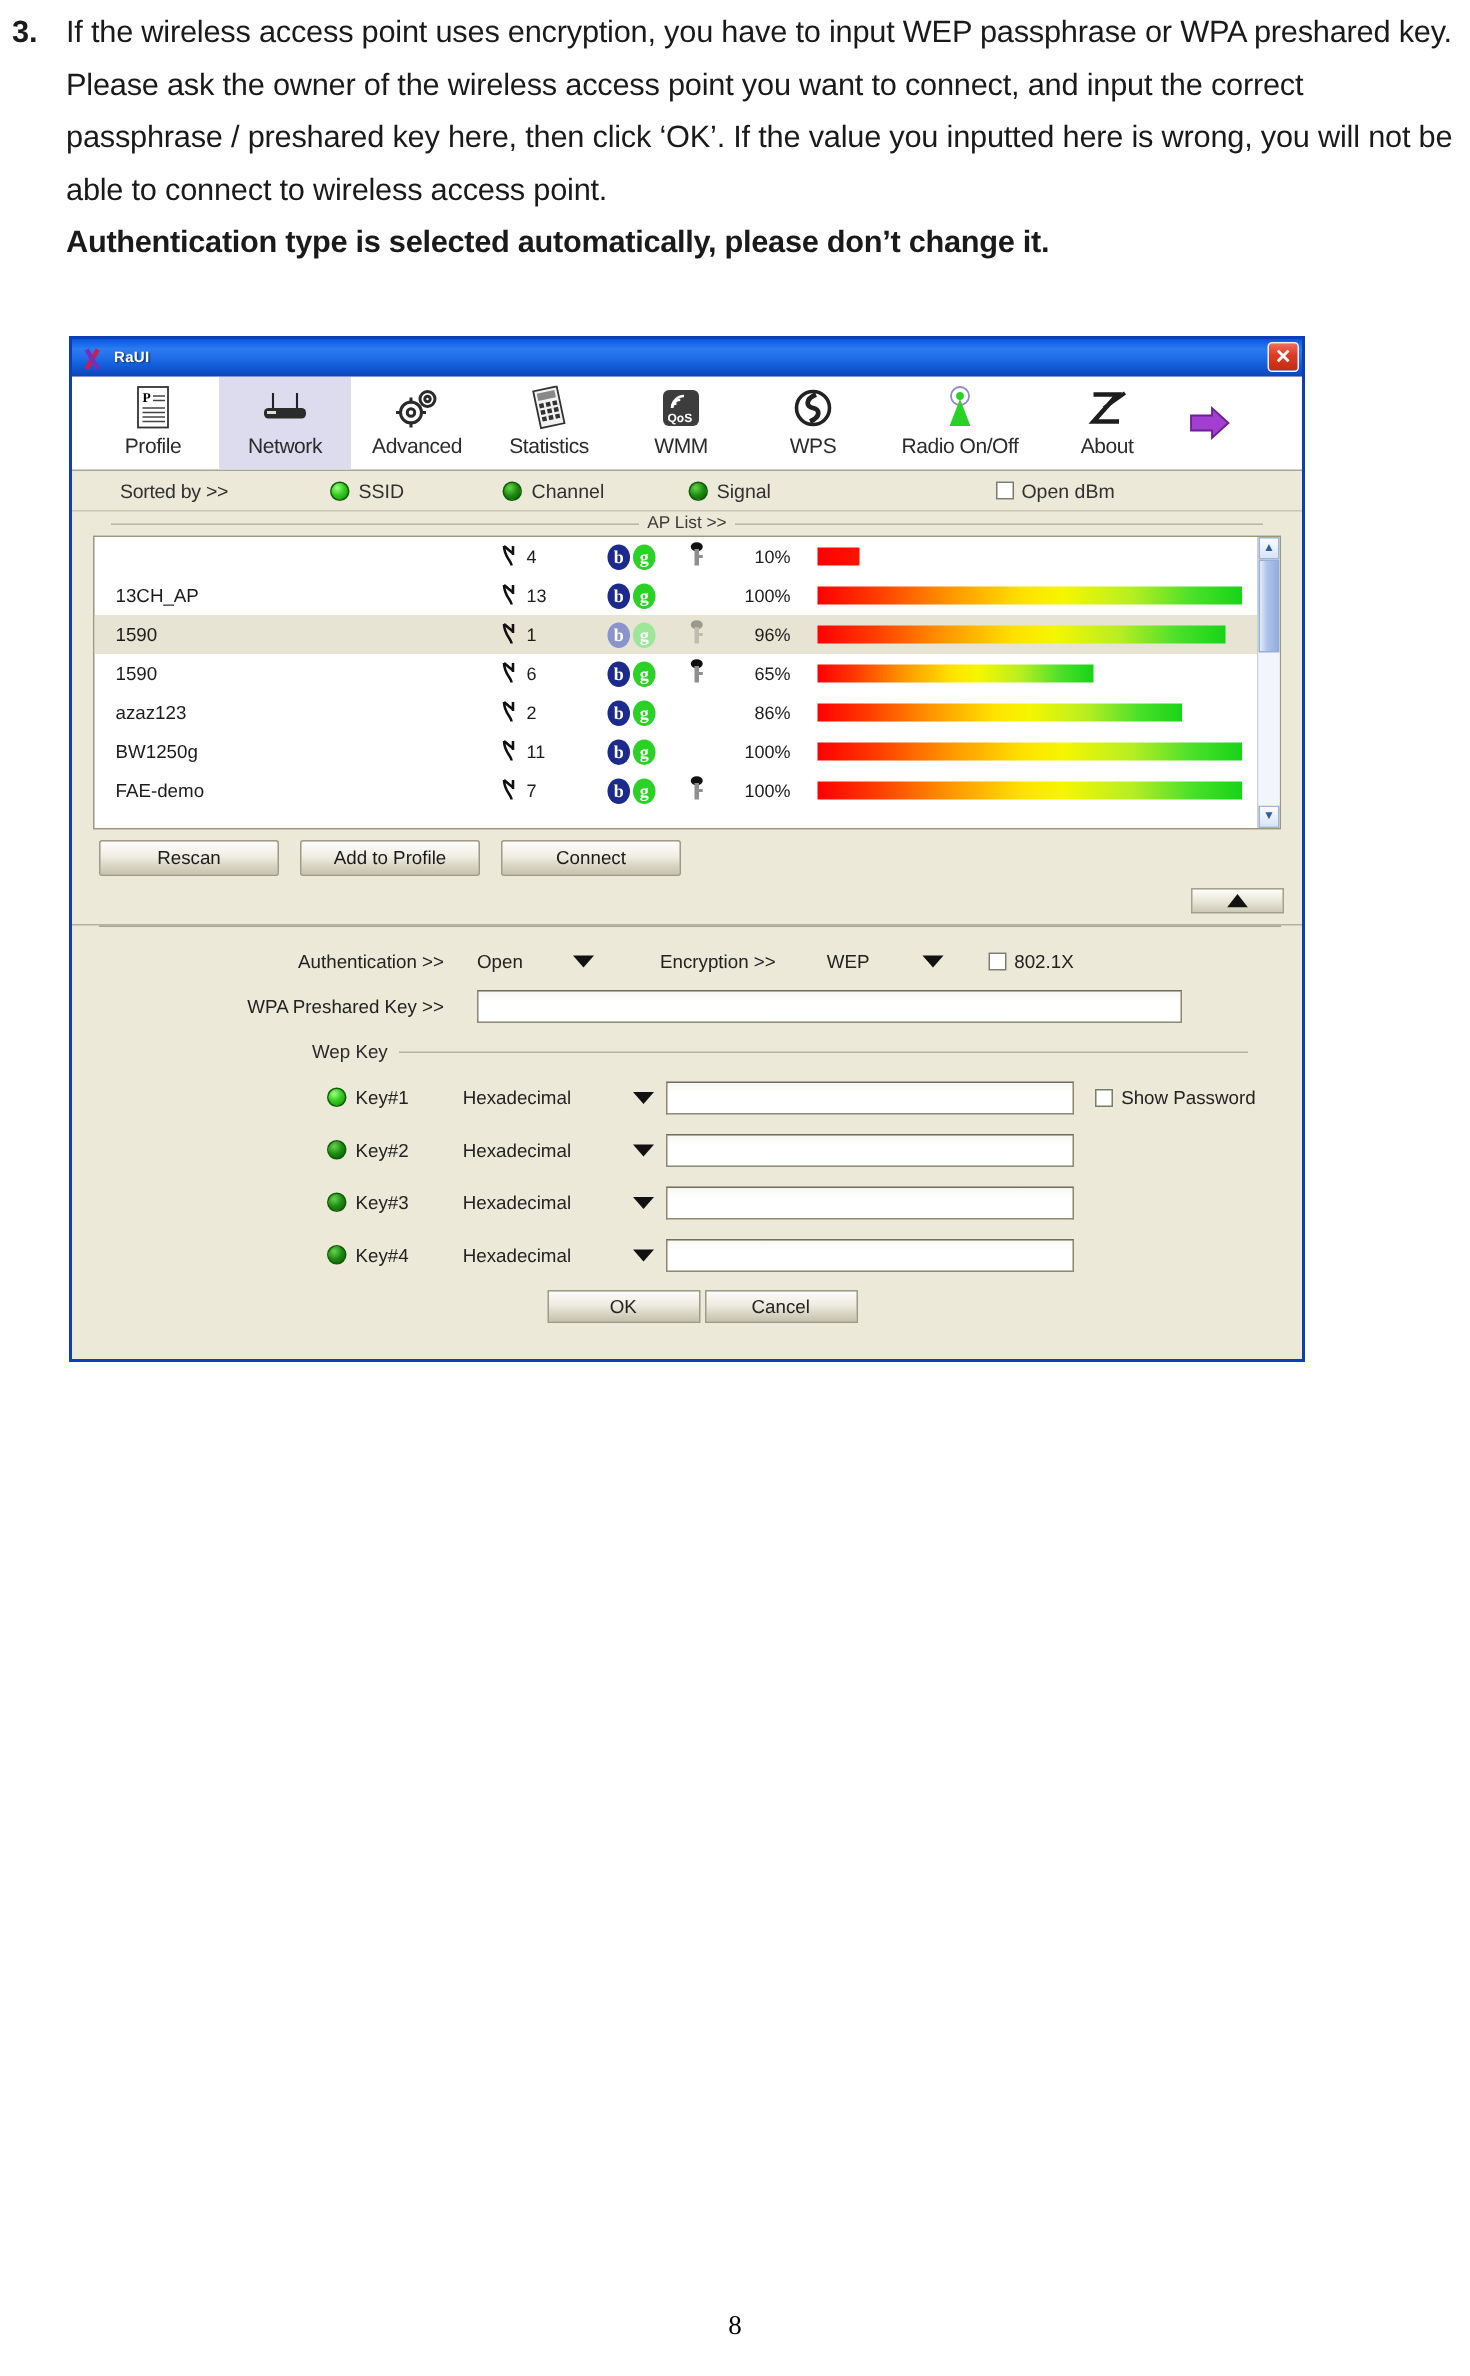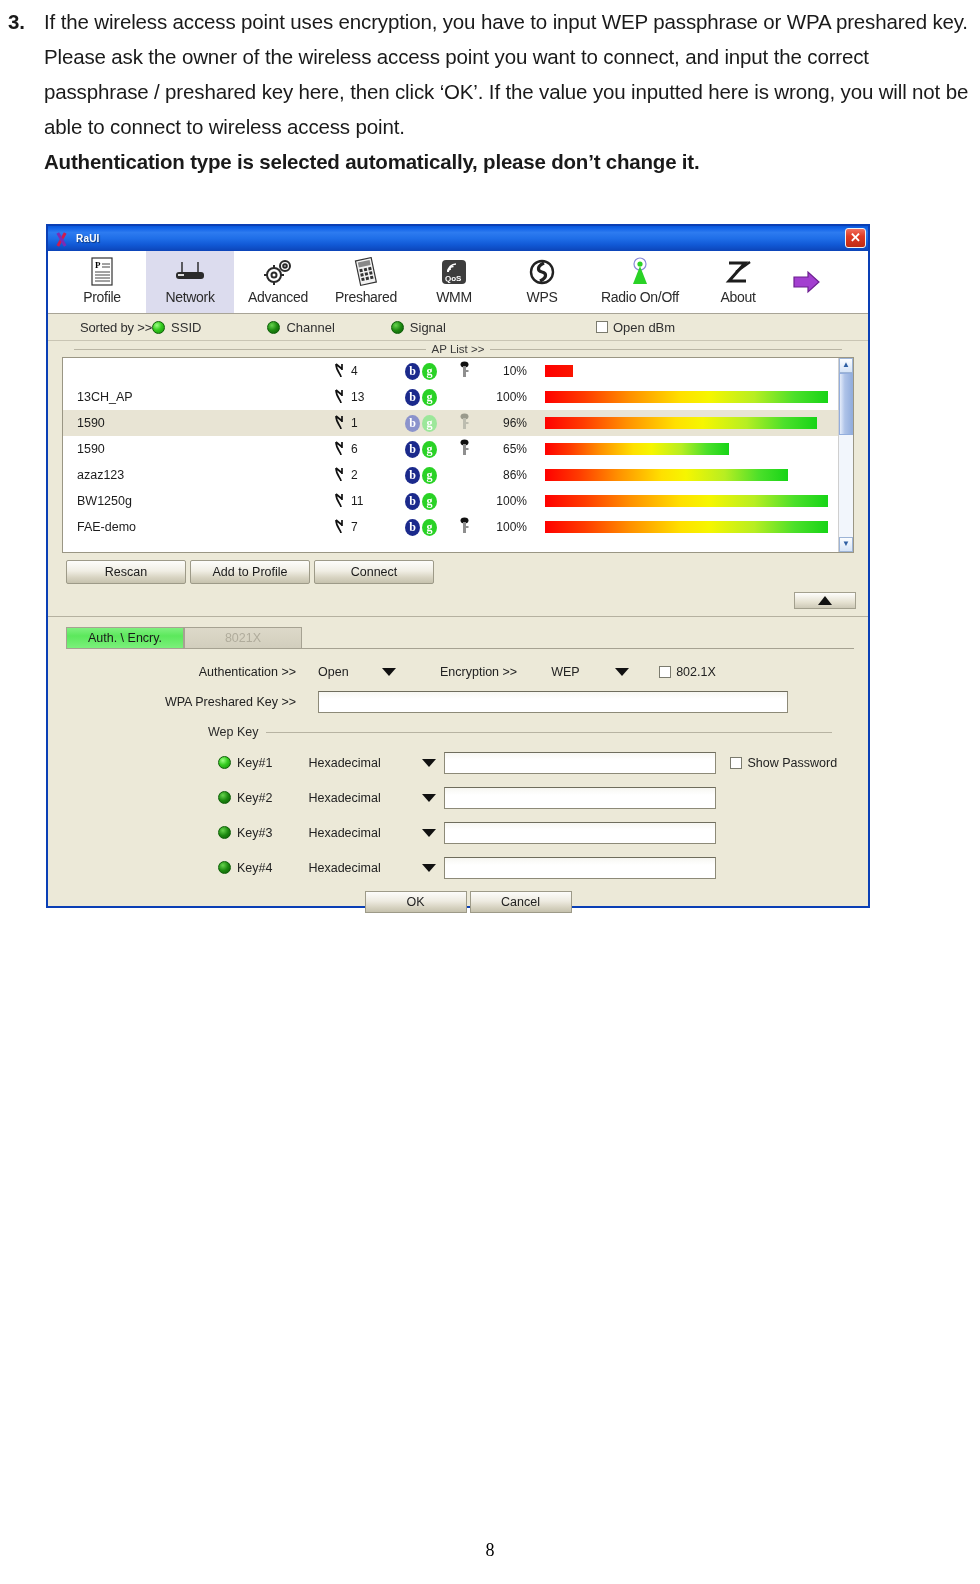--- a/index.html
+++ b/index.html
@@ -296,21 +296,21 @@
     height: 62px;
     background: linear-gradient(to right, #e4ecfa, #aec3e8 40%, #93aedd 100%);
     border: 1px solid #93aedd;
     box-sizing: border-box;
     cursor: pointer;
   }
 
   
   .btnrow {
     display: flex;
-    gap: 4px;
+    gap: 14px;
     padding: 7px 12px 0 18px;
   }
   .xpbtn {
     height: 24px;
     min-width: 120px;
     padding: 0 10px;
     background: linear-gradient(to bottom, #fdfdfb 0%, #f0eee4 45%, #d8d4c2 75%, #c6c2ae 100%);
     border: 1px solid #9d9a88;
     border-radius: 2px;
     font-size: 12.5px;
@@ -509,21 +509,21 @@
               <rect x="7" y="15.5" width="3" height="3"></rect>
                 <rect x="11.5" y="15.5" width="3" height="3"></rect>
                 <rect x="16" y="15.5" width="3" height="3"></rect>
               <rect x="7" y="20" width="3" height="3"></rect>
                 <rect x="11.5" y="20" width="3" height="3"></rect>
                 <rect x="16" y="20" width="3" height="3"></rect>
             </g>
           </g>
         </svg>
       </span>
-      <span class="tb-label">Preshared</span>
+      <span class="tb-label">Statistics</span>
     </div>
 
     <div class="tb-item">
       <span class="tb-ico">
         <svg width="28" height="28" viewBox="0 0 28 28">
           <rect x="2" y="2" width="24" height="24" rx="4" fill="#3d3d3d"></rect>
           <g fill="none" stroke="#fff" stroke-width="1.6">
             <path d="M8 14 A8 8 0 0 1 16 6"></path>
             <path d="M8 14 A5.5 5.5 0 0 1 13.5 8.5"></path>
             <path d="M8 14 A3 3 0 0 1 11 11"></path>
@@ -570,21 +570,21 @@
         <path d="M2 8 L16 8 L16 3 L27 13 L16 23 L16 18 L2 18 Z" fill="#a33fd0" stroke="#6d2090" stroke-width="1.2"></path>
       </svg>
     </div>
   </div>
 
   <div class="winbody">
 
     <div class="sortrow">
       <span class="lbl">Sorted by &gt;&gt;</span>
 
-      <span class="radio-item" style="">
+      <span class="radio-item" style="margin-left:68px">
         <span class="led"></span>
         <span>SSID</span>
       </span>
 
       <span class="radio-item" style="margin-left:66px">
         <span class="led dim"></span>
         <span>Channel</span>
       </span>
 
       <span class="radio-item" style="margin-left:56px">
@@ -773,24 +773,20 @@
 
     <div class="collapse-row">
       <div class="collapse-btn">
         <svg width="14" height="9" viewBox="0 0 14 9">
             <path d="M7 0 L14 9 L0 9 Z" fill="#111"></path>
           </svg>
       </div>
     </div>
     <div class="divline"></div>
 
-    <div class="tabrow">
-      <div class="tab active">Auth. \ Encry.</div>
-      <div class="tab disabled">8021X</div>
-    </div>
     <div class="tab-underline"></div>
 
     <div class="form">
 
       <div class="frow">
         <span class="flabel" style="width:248px">Authentication &gt;&gt;</span>
         <span class="combo" style="margin-left:22px">
           <span class="cval">Open</span>
           <span class="caret"></span>
         </span>

